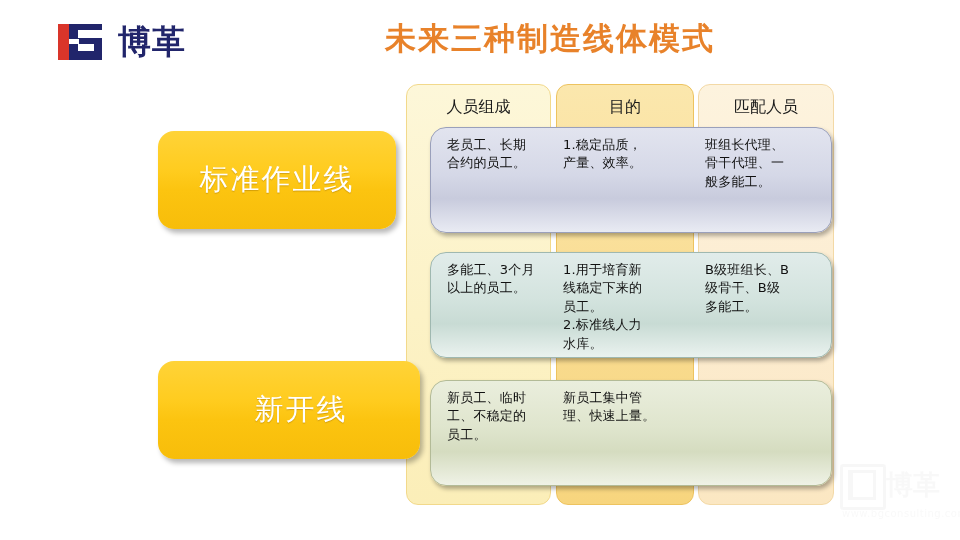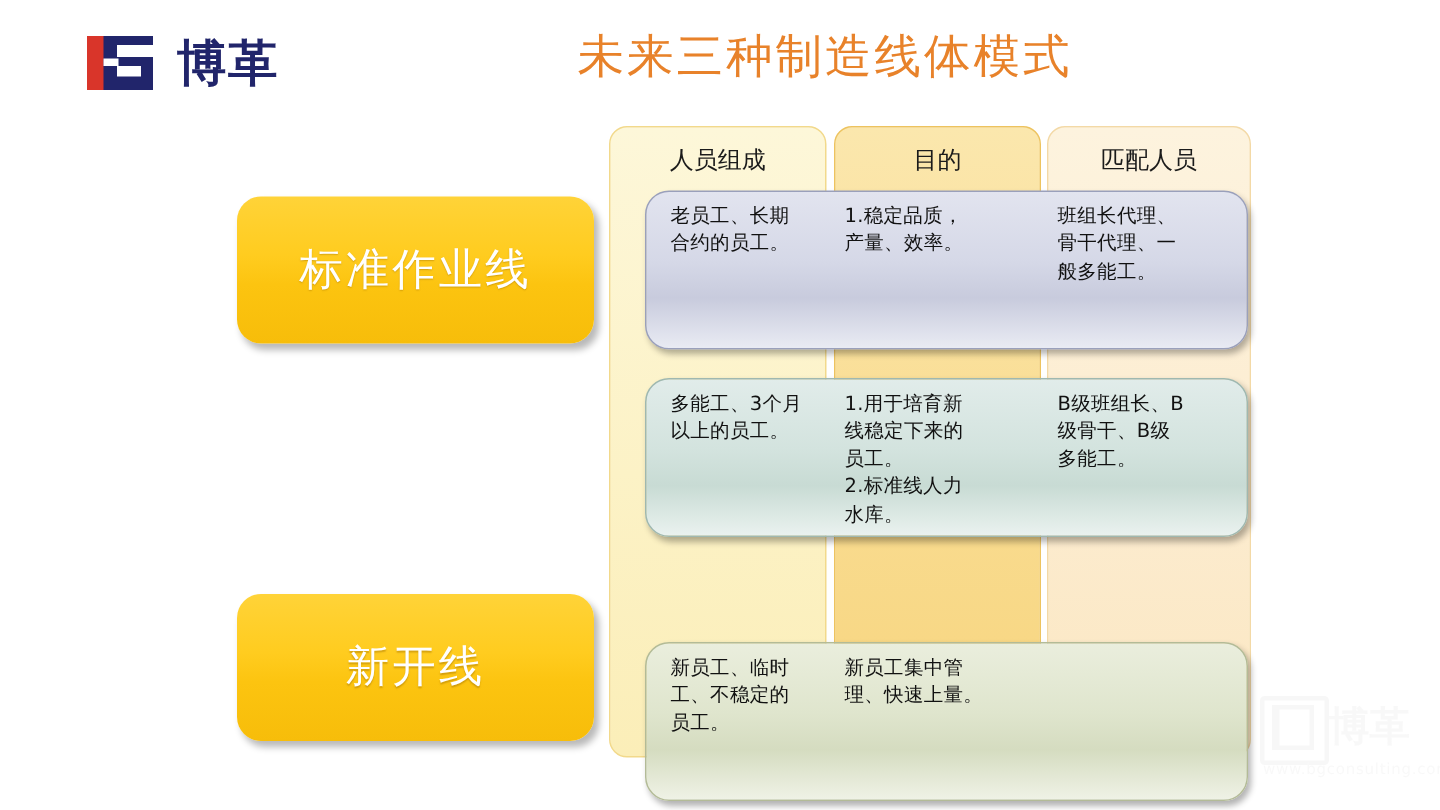--- a/index.html
+++ b/index.html
@@ -33,21 +33,21 @@
     position:absolute;left:11px;top:17px;width:10px;height:5px;background:#fff;
   }
   .logo-text{
     font-size:33px;font-weight:bold;color:#21256b;letter-spacing:1px;
     line-height:40px;white-space:nowrap;
   }
 
   .title{
     position:absolute;left:330px;top:14px;width:440px;height:48px;
     text-align:center;
-    font-size:31px;font-weight:normal;color:#e8822a;
+    font-size:31px;font-weight:bold;color:#e8822a;
     letter-spacing:2px;line-height:48px;white-space:nowrap;
   }
 
   
   .band{
     position:absolute;top:84px;
     border-radius:12px 12px 12px 12px;
     border:1px solid #f2d98b;
   }
   .band.b1{left:406px;width:143px;height:419px;
@@ -72,21 +72,21 @@
     box-shadow:2px 3px 4px rgba(0,0,0,0.30);
   }
   .rowbar.r1{left:430px;top:127px;width:400px;height:104px;
     background:linear-gradient(180deg,#e2e4ef 0%,#d5d8e7 45%,#c8cbdd 68%,#e9ebf3 100%);
     border:1px solid #9aa0bb;}
   .rowbar.r2{left:430px;top:252px;width:400px;height:104px;
     background:linear-gradient(180deg,#e1ecea 0%,#d3e3de 45%,#c8dbd4 68%,#eaf2ef 100%);
     border:1px solid #9fb8b0;}
   .rowbar.r3{left:430px;top:380px;width:400px;height:104px;
     background:linear-gradient(180deg,#eaeedd 0%,#dfe5cd 45%,#d5dcc0 68%,#eff2e6 100%);
-    border:1px solid #b3bb97;margin-top:48px;}
+    border:1px solid #b3bb97;}
 
   .cell{
     position:absolute;top:8px;height:92px;
     font-size:13px;color:#111;line-height:1.42;
     white-space:pre-line;
     letter-spacing:0.2px;
   }
   .cell.c1{left:-18px;width:124px;padding-left:34px;}
   .cell.c2{left:126px;width:130px;padding-left:6px;}
   .cell.c3{left:268px;width:128px;padding-left:6px;}
@@ -97,21 +97,21 @@
     border-radius:16px;
     background:linear-gradient(180deg,#ffd338 0%,#ffcc1f 40%,#fcc410 60%,#f7bd0a 100%);
     box-shadow:3px 4px 5px rgba(0,0,0,0.28);
     display:flex;align-items:center;justify-content:center;
     color:#ffffff;font-size:29px;letter-spacing:2px;
     text-shadow:0 1px 1px rgba(160,110,0,0.45);
     white-space:nowrap;
   }
   .ylabel.y1{top:131px;text-align:right;}
   .ylabel.y2{top:258px;}
-  .ylabel.y3{top:396px;}
+  .ylabel.y3{top:361px;padding-left:24px;}
 
   
   .watermark{
     position:absolute;right:14px;bottom:12px;width:106px;height:66px;
     opacity:0.55;
   }
   .wm-box{
     position:absolute;left:0;top:2px;width:40px;height:40px;
     border:3px solid #f2f2f2;border-radius:3px;
   }

